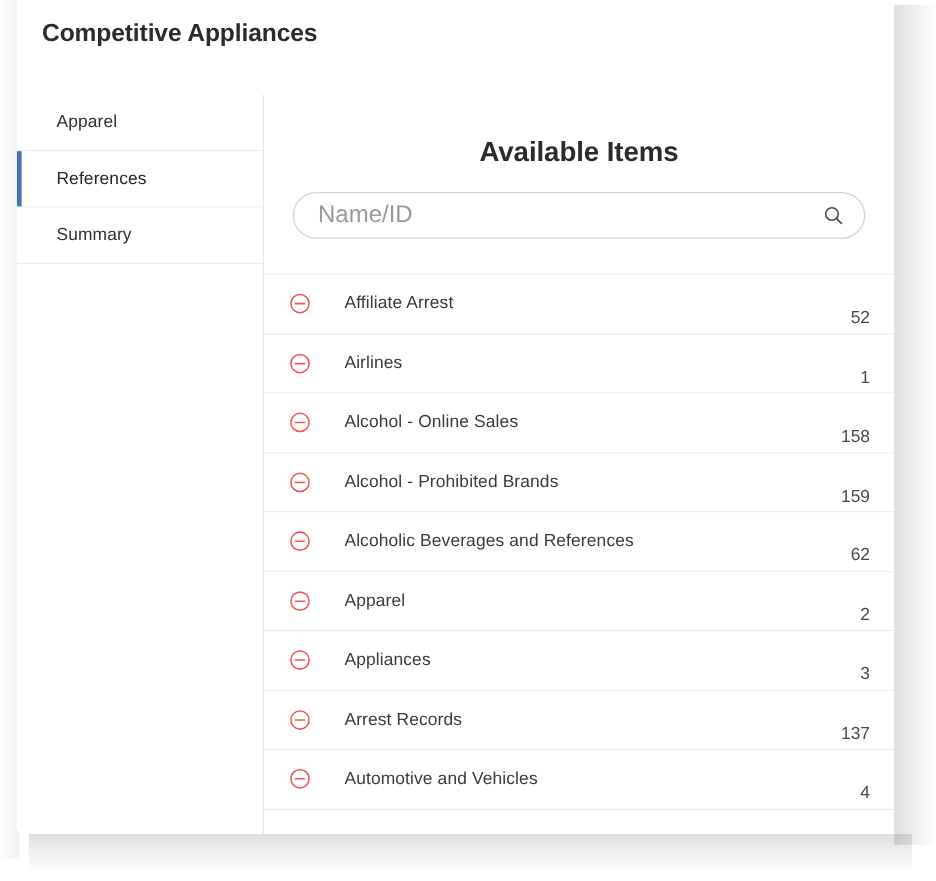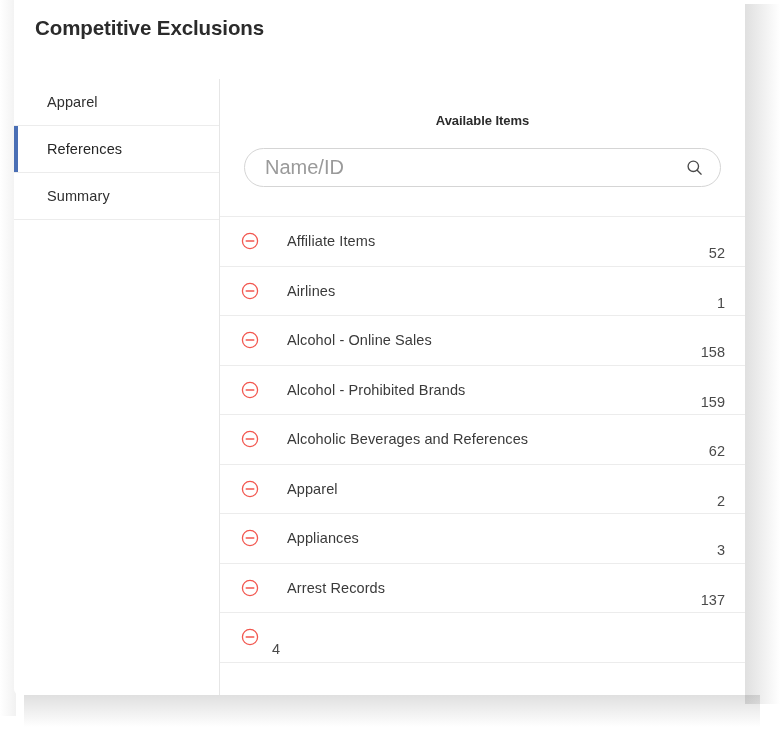--- a/index.html
+++ b/index.html
@@ -137,21 +137,21 @@
   
   .main {
     flex: 1 1 auto;
     align-self: stretch;
     position: relative;
     min-width: 0;
   }
 
   .panel-title {
     text-align: center;
-    font-size: 13px;
+    font-size: 23px;
     font-weight: 700;
     color: #2b2b2b;
     letter-spacing: -0.05px;
     padding-top: 34px;
   }
 
   
   .search-wrap {
     margin: 20px auto 0 auto;
     width: 477px;
@@ -234,21 +234,21 @@
 <body>
 
 <div id="stage">
 
   <div class="shadow-left"></div>
   <div class="shadow-right"></div>
   <div class="shadow-bottom"></div>
 
   <div id="card">
 
-    <div class="page-title">Competitive Exclusions</div>
+    <div class="page-title">Competitive Appliances</div>
 
     <div class="body-row">
 
       <div class="sidebar">
         <div class="sidebar-list">
             <div class="sidebar-item">
     <span class="active-bar"></span>
     <span class="sidebar-item-label">Apparel</span>
   </div>
             <div class="sidebar-item is-active">
@@ -273,21 +273,21 @@
             <line x1="15.4" y1="15.4" x2="20.4" y2="20.4"></line>
           </svg>
         </div>
 
         <div class="item-list">
             <div class="item-row">
     <svg class="remove-icon" viewBox="0 0 24 24" fill="none" stroke="currentColor" stroke-width="1.55" stroke-linecap="round">
       <circle cx="12" cy="12" r="9.1"></circle>
       <line x1="7.4" y1="12" x2="16.6" y2="12"></line>
     </svg>
-    <span class="item-label">Affiliate Items</span>
+    <span class="item-label">Affiliate Arrest</span>
     <span class="item-count">52</span>
   </div>
             <div class="item-row">
     <svg class="remove-icon" viewBox="0 0 24 24" fill="none" stroke="currentColor" stroke-width="1.55" stroke-linecap="round">
       <circle cx="12" cy="12" r="9.1"></circle>
       <line x1="7.4" y1="12" x2="16.6" y2="12"></line>
     </svg>
     <span class="item-label">Airlines</span>
     <span class="item-count">1</span>
   </div>
@@ -337,20 +337,21 @@
       <line x1="7.4" y1="12" x2="16.6" y2="12"></line>
     </svg>
     <span class="item-label">Arrest Records</span>
     <span class="item-count">137</span>
   </div>
             <div class="item-row">
     <svg class="remove-icon" viewBox="0 0 24 24" fill="none" stroke="currentColor" stroke-width="1.55" stroke-linecap="round">
       <circle cx="12" cy="12" r="9.1"></circle>
       <line x1="7.4" y1="12" x2="16.6" y2="12"></line>
     </svg>
+    <span class="item-label">Automotive and Vehicles</span>
     <span class="item-count">4</span>
   </div>
           </div>
 
       </div>
 
     </div>
   </div>
 </div>
 

